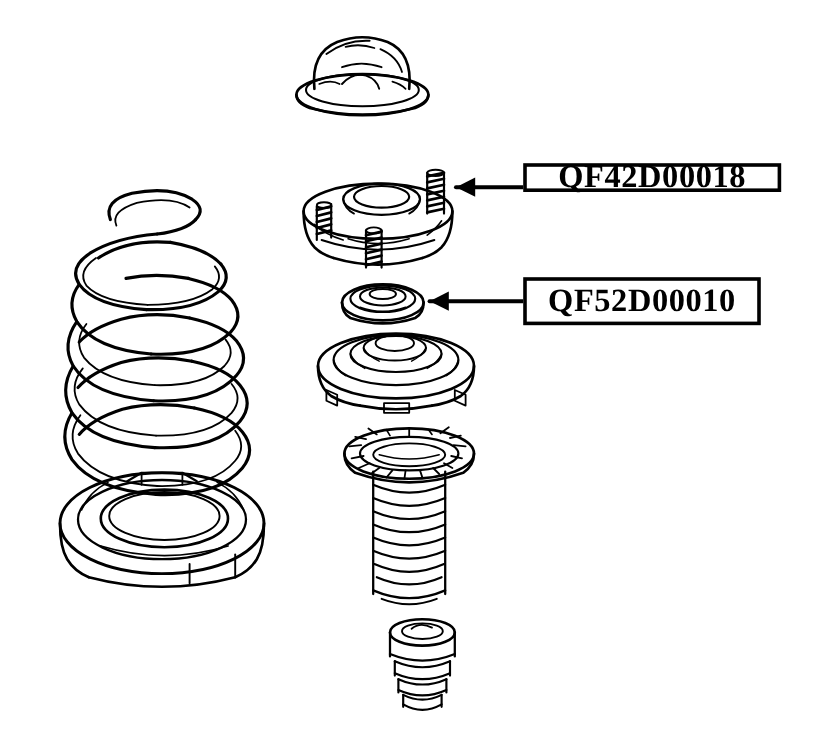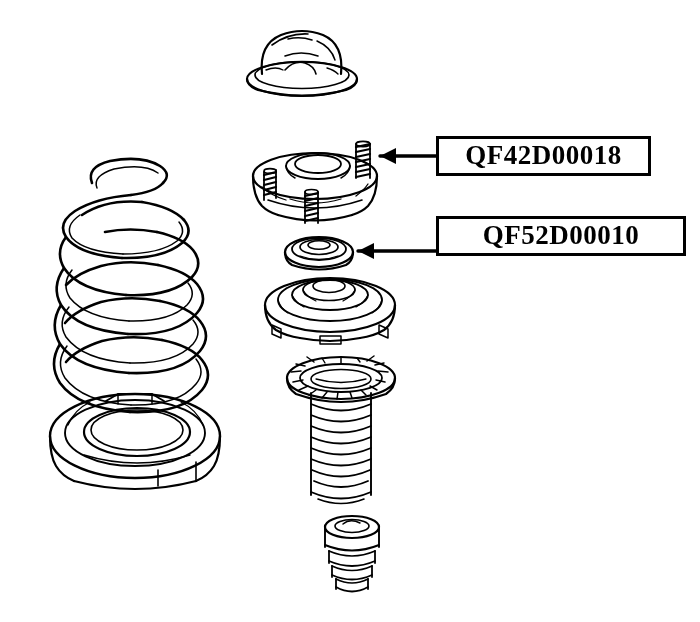--- a/index.html
+++ b/index.html
@@ -39,26 +39,26 @@
     font-size: 27px;
     letter-spacing: 0.5px;
     color: #000000;
     line-height: 1;
     white-space: nowrap;
   }
   #callout-box-1 {
     left: 436px;
     top: 136px;
     width: 215px;
-    height: 40px;
+    height: 24px;
   }
   #callout-box-2 {
     left: 436px;
-    top: 216px;
-    width: 250px;
+    top: 231px;
+    width: 198px;
     height: 40px;
   }
 </style>
 </head>
 <body>
 
 <div id="diagram-root">
 
   <svg id="parts-illustration" viewBox="0 0 700 622" xmlns="http://www.w3.org/2000/svg">
 

